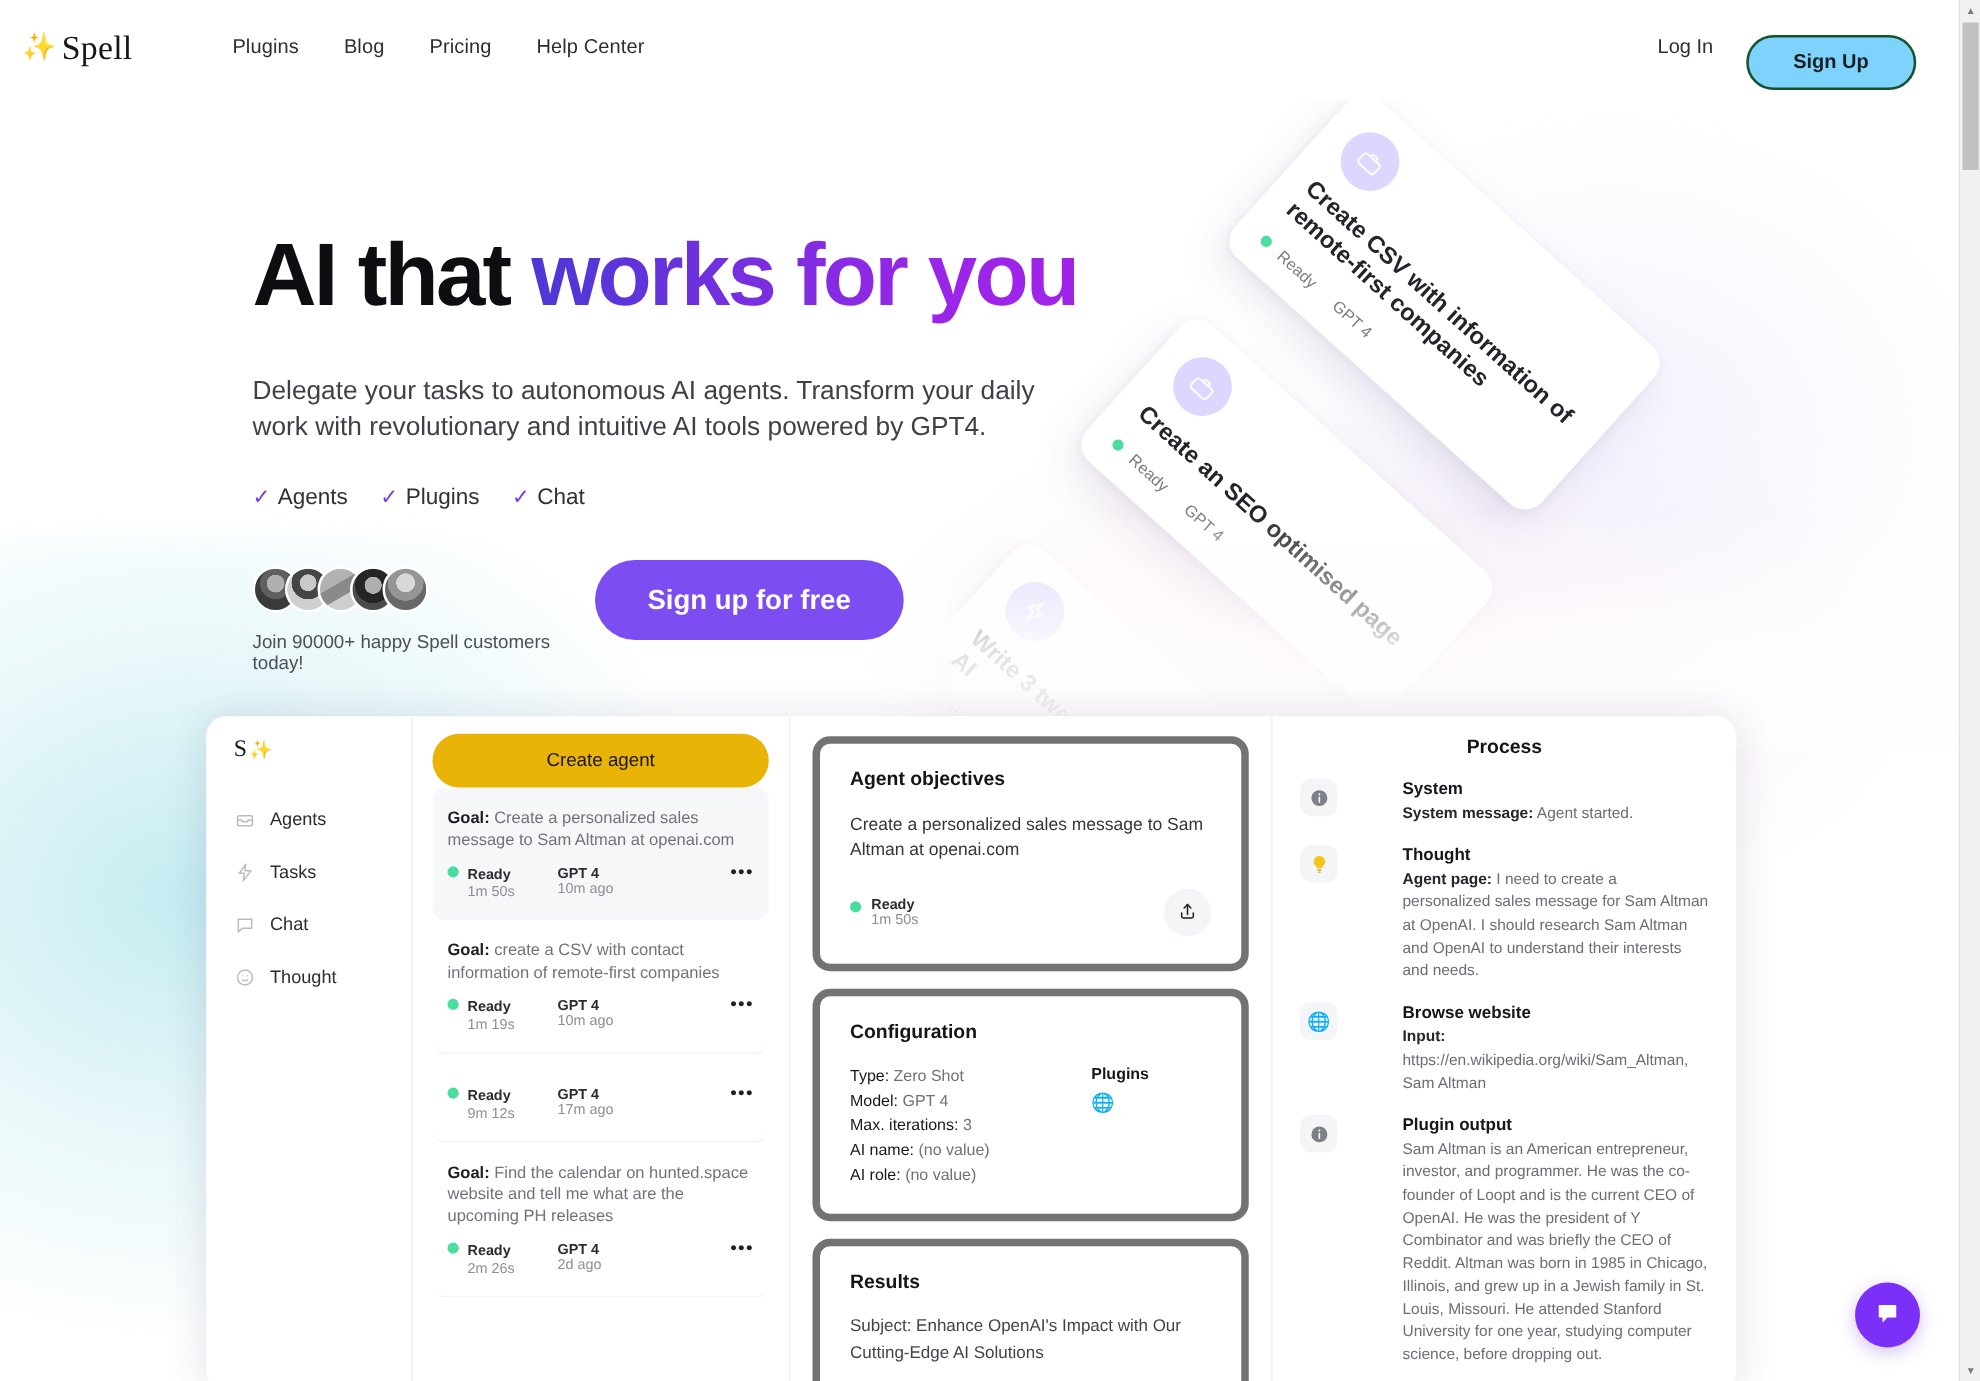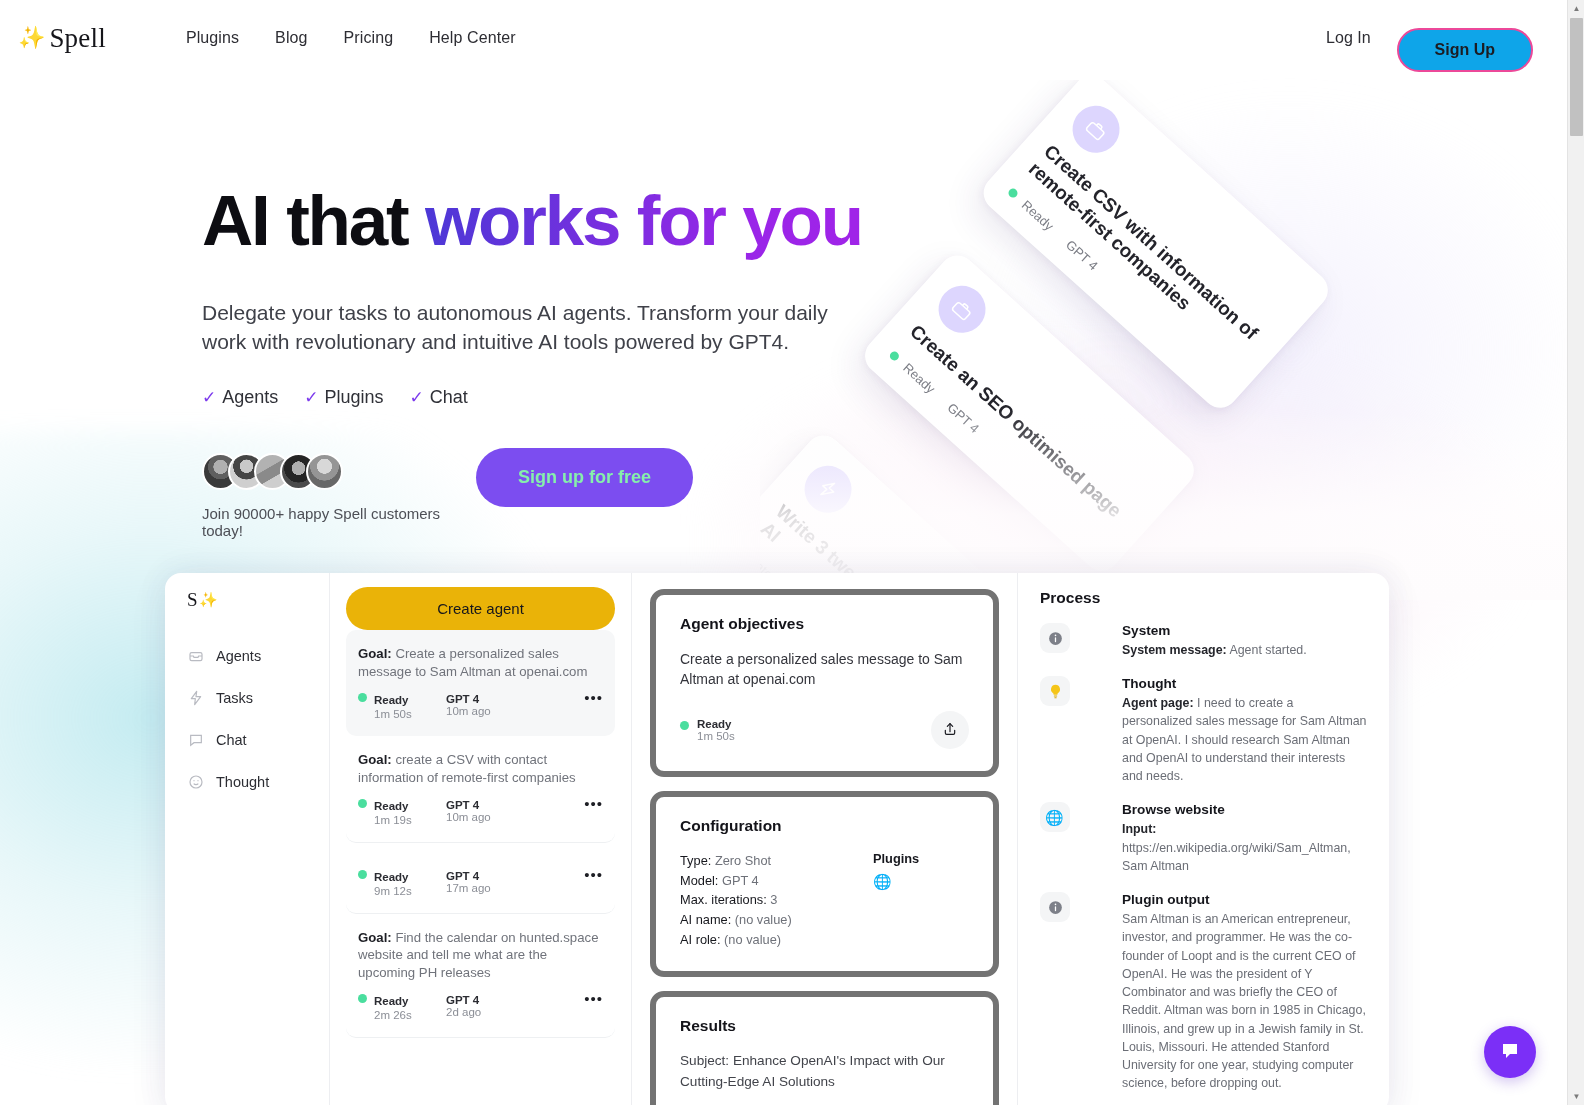--- a/index.html
+++ b/index.html
@@ -72,22 +72,22 @@
   }
   .nav { display: flex; align-items: center; gap: 36px; }
   .nav a {
     font-size: 16px; color: #2d2d33; text-decoration: none; letter-spacing: .1px;
   }
   .header-right {
     margin-left: auto; display: flex; align-items: center; gap: 26px; margin-right: 34px;
   }
   .login-link { font-size: 16px; color: #2d2d33; text-decoration: none; }
   .signup-btn {
-    border: 2px solid #ec4899; border-radius: 999px;
-    background: #0ea5e9; color: #1c1c22;
+    border: 2px solid #14532d; border-radius: 999px;
+    background: #7dd3fc; color: #1c1c22;
     font-size: 16px; font-weight: 700;
     padding: 11px 36px; cursor: pointer;
     font-family: "Liberation Sans", sans-serif;
     margin-top: 24px;
   }
 
   
   .hero { position: absolute; left: 202px; top: 185px; width: 720px; z-index: 30; }
   .hero h1 {
     font-size: 71px; font-weight: 700; line-height: 1.02;
@@ -121,22 +121,22 @@
     filter: grayscale(100%);
   }
   .av1 { background: radial-gradient(circle at 50% 36%, #c9ab93 0 26%, #6e5c4e 27% 46%, #3a3a3a 47% 100%); }
   .av2 { background: radial-gradient(circle at 50% 34%, #d8c6b7 0 24%, #4a4442 25% 48%, #cfcfcf 49% 100%); }
   .av3 { background: linear-gradient(150deg,#b8b1a8 0 38%, #8e8a84 39% 62%, #d2cdc7 63% 100%); }
   .av4 { background: radial-gradient(circle at 50% 40%, #caa995 0 26%, #272524 27% 55%, #4e4a48 56% 100%); }
   .av5 { background: radial-gradient(circle at 50% 34%, #ddd7d1 0 27%, #9a948e 28% 52%, #6b6864 53% 100%); }
   .social-note { margin-top: 15px; font-size: 15px; color: #4d4f56; }
   .signup-free {
     margin-left: 24px;
-    background: #7c4df0; color: #86efac; border: none; border-radius: 999px;
-    font-size: 18px; font-weight: 700; padding: 19px 42px; cursor: pointer;
+    background: #7c4df0; color: #ffffff; border: none; border-radius: 999px;
+    font-size: 22px; font-weight: 700; padding: 19px 42px; cursor: pointer;
     font-family: "Liberation Sans", sans-serif;
   }
 
   
   .float-wrap {
     position: absolute; left: 760px; top: 80px; width: 824px; height: 520px;
     z-index: 20; pointer-events: none; overflow: hidden;
   }
   .fcard {
     position: absolute;
@@ -237,21 +237,21 @@
   .cfg-left { flex: 1; }
   .cfg-line { font-size: 12.8px; line-height: 1.53; color: #6e7179; }
   .cfg-line b { color: #17181e; font-weight: 400; }
   .cfg-right { width: 96px; }
   .cfg-right .lbl { font-size: 12.8px; font-weight: 700; color: #17181e; margin-bottom: 7px; }
   .res-line { font-size: 13.6px; line-height: 1.52; color: #42444b; }
   .res-gap { height: 14px; }
 
   
   .app-proc { width: 372px; border-left: 1px solid #edeef1; padding: 16px 22px 0 22px; }
-  .app-proc h3 { font-size: 15.5px; font-weight: 700; color: #14141a; margin-bottom: 16px; }
+  .app-proc h3 { font-size: 15.5px; font-weight: 700; color: #14141a; margin-bottom: 16px; text-align: center; }
   .step { display: flex; gap: 13px; margin-bottom: 17px; }
   .step-ico {
     width: 30px; height: 30px; border-radius: 9px; background: #f4f5f6;
     display: flex; align-items: center; justify-content: center; flex-shrink: 0;
     font-size: 15px;
   }
   .step-body { flex: 1; margin-left: 39px; }
   .step-title { font-size: 13.6px; font-weight: 700; color: #15161c; margin-bottom: 3px; }
   .step-text { font-size: 12.4px; line-height: 1.47; color: #6b6e76; }
   .step-text b { color: #25262c; font-weight: 700; }

